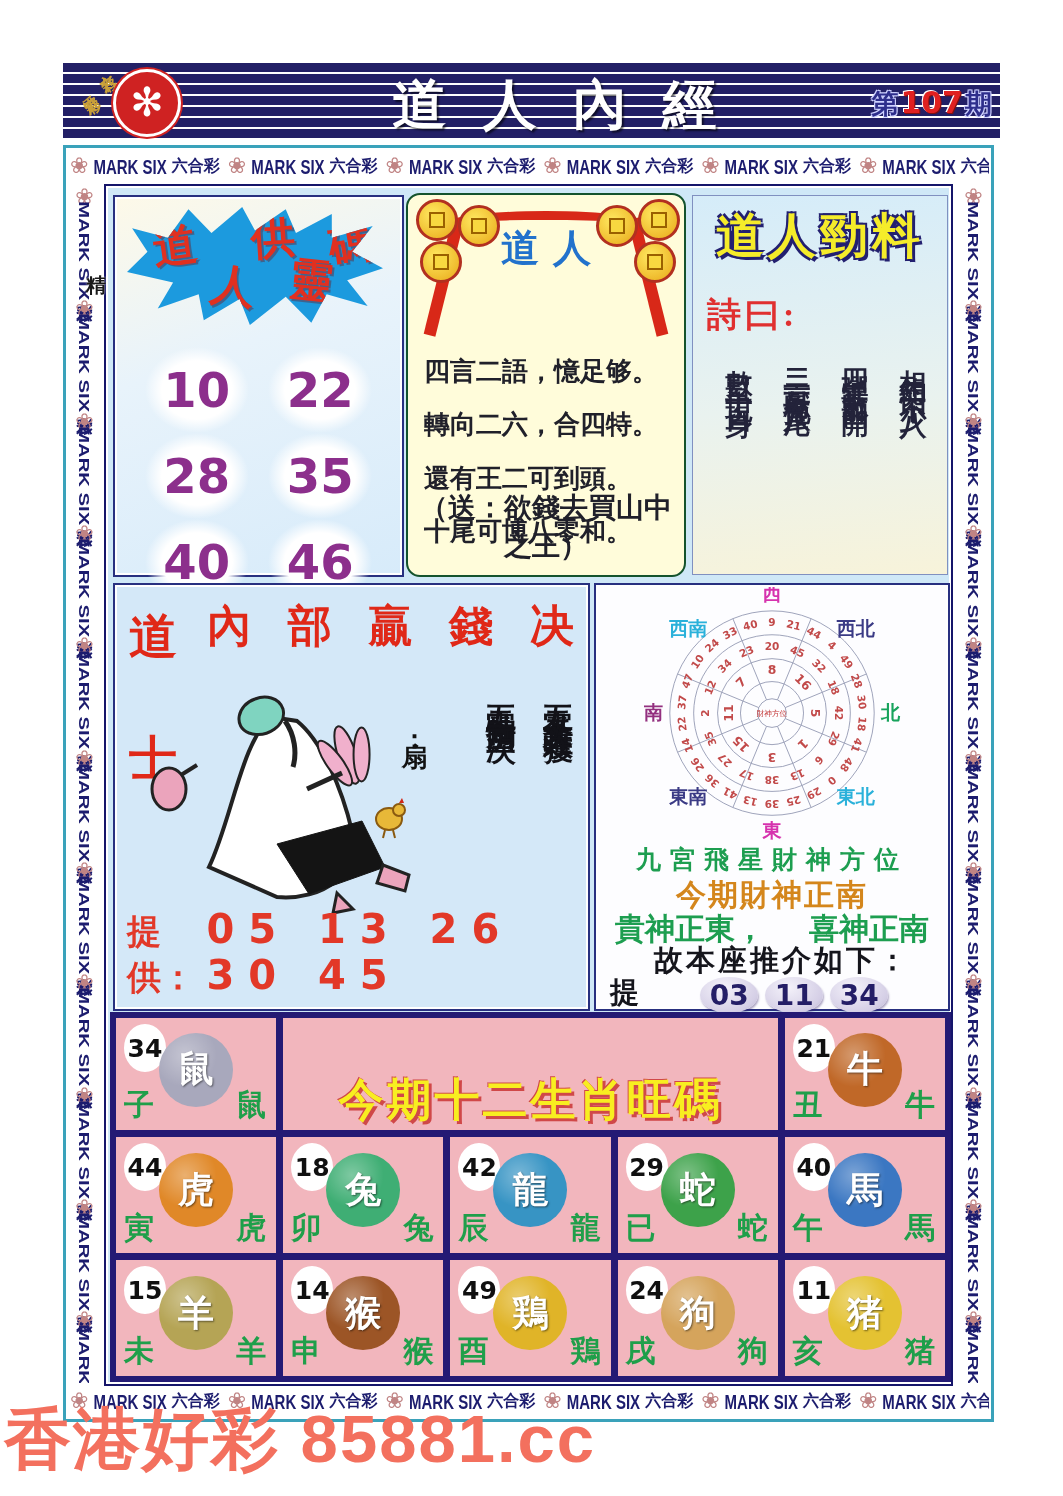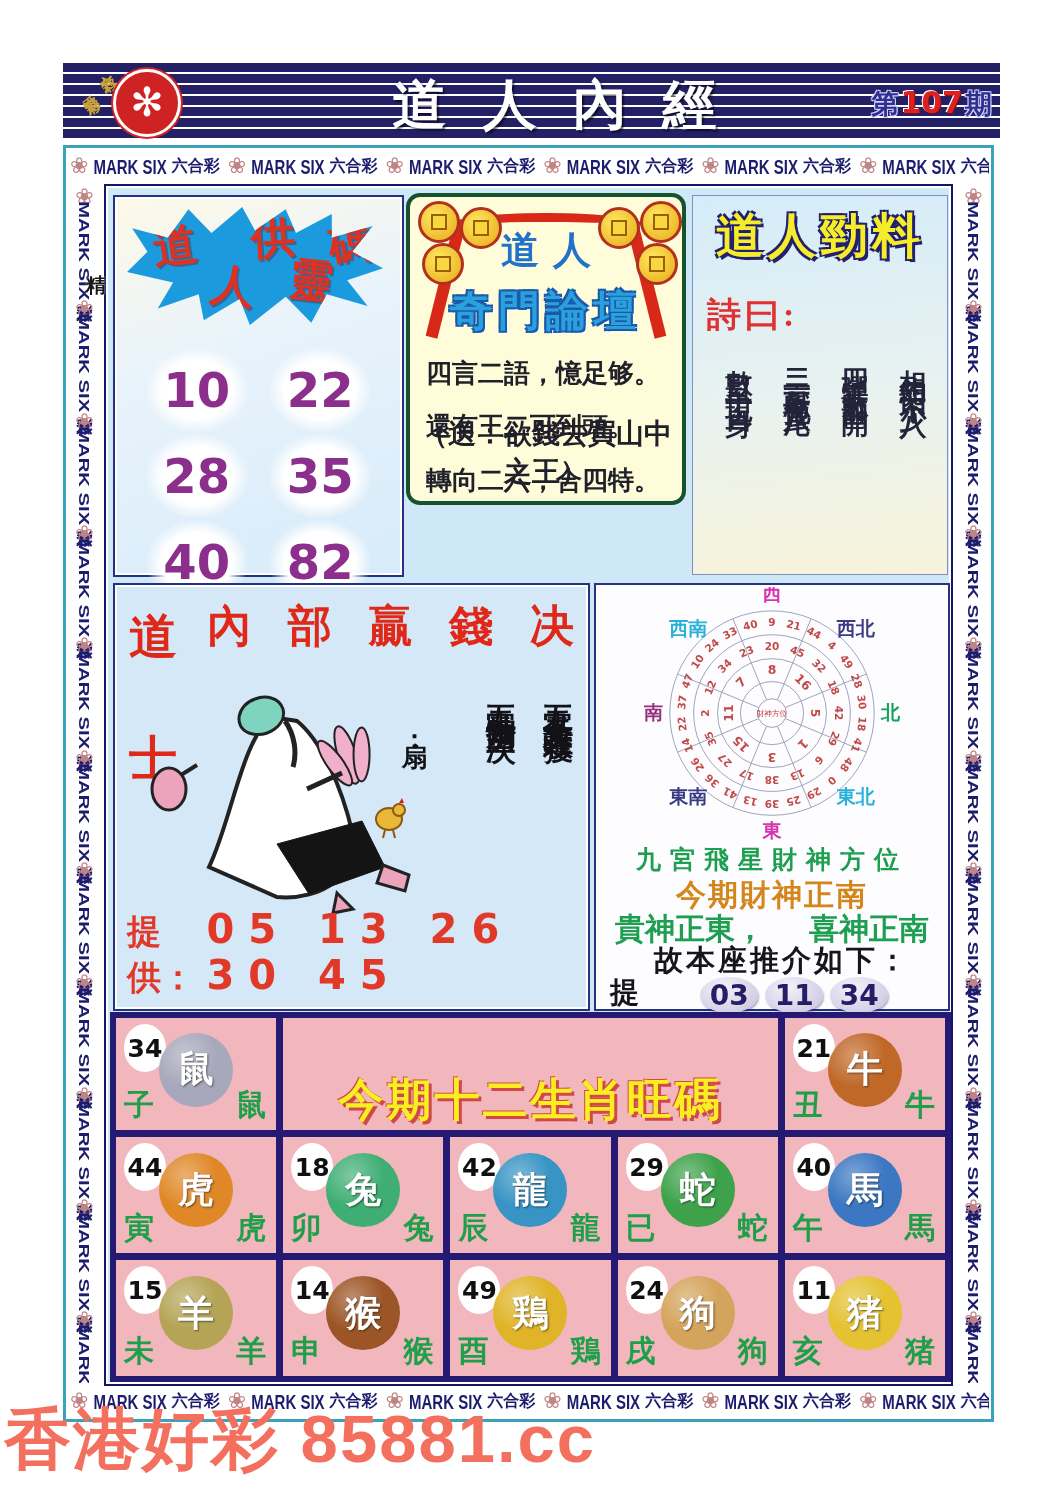--- a/index.html
+++ b/index.html
@@ -60,22 +60,22 @@
       48% 100%,44% 78%,30% 96%,28% 74%,12% 86%,18% 64%);}
   .sb-char{position:absolute;color:#e03020;font-size:44px;font-weight:bold;
     text-shadow:2px 2px 0 rgba(120,0,0,.35);}
   .num-grid{position:absolute;left:20px;top:150px;right:20px;bottom:14px;display:grid;
     grid-template-columns:1fr 1fr;grid-auto-rows:1fr;justify-items:center;align-items:center;}
   .num-blob{width:104px;height:86px;display:flex;align-items:center;justify-content:center;
     background:radial-gradient(closest-side,#ffffff 68%,rgba(255,255,255,0) 100%);
     color:#8c2f8c;font-family:"DejaVu Sans",sans-serif;font-weight:bold;font-size:48px;}
 
   
-  .p-qimen{position:absolute;left:300px;top:7px;width:280px;height:312px;background:#fffcda;
-    border:4px solid #14532d;border-radius:14px;box-sizing:border-box;overflow:hidden;}
+  .p-qimen{position:absolute;left:300px;top:7px;width:280px;height:384px;background:#fffcda;
+    border:2px solid #14532d;border-radius:14px;box-sizing:border-box;overflow:hidden;}
   .ribbon{position:absolute;left:34px;right:34px;top:16px;height:20px;
     border-top:9px solid #d82818;border-radius:50% / 14px;}
   .tail{position:absolute;width:12px;height:120px;background:#d82818;top:22px;}
   .tail-l{left:30px;transform:rotate(14deg);}
   .tail-r{right:30px;transform:rotate(-14deg);}
   .coin{position:absolute;width:42px;height:42px;border-radius:50%;
     background:radial-gradient(circle at 38% 35%,#ffe860,#e8a818);border:3px solid #b23020;
     display:flex;align-items:center;justify-content:center;box-sizing:border-box;}
   .coin-hole{width:12px;height:12px;background:#f8d840;border:2px solid #9a6000;}
   .qimen-t1{position:absolute;left:0;right:0;top:28px;text-align:center;color:#2272cc;
@@ -375,21 +375,21 @@
             <span class="sb-char" style="left: 124px; top: 2px; transform: rotate(-4deg);">供</span>
             <span class="sb-char" style="left: 162px; top: 44px; transform: rotate(6deg);">靈</span>
             <span class="sb-char" style="left: 202px; top: 8px; transform: rotate(-10deg);">碼</span>
           </div>
         <div class="num-grid">
             <div class="num-blob">10</div>
             <div class="num-blob">22</div>
             <div class="num-blob">28</div>
             <div class="num-blob">35</div>
             <div class="num-blob">40</div>
-            <div class="num-blob">82</div>
+            <div class="num-blob">46</div>
           </div>
       </div>
 
       <div class="p-qimen">
         <div class="ribbon"></div>
         <div class="tail tail-l"></div>
         <div class="tail tail-r"></div>
         <div id="coins">
             <div class="coin" style="left: 8px; top: 4px;">
               <span class="coin-hole"></span>
@@ -404,25 +404,24 @@
               <span class="coin-hole"></span>
             </div>
             <div class="coin" style="left: 12px; top: 46px;">
               <span class="coin-hole"></span>
             </div>
             <div class="coin" style="left: 226px; top: 46px;">
               <span class="coin-hole"></span>
             </div>
           </div>
         <div class="qimen-t1">道人</div>
-        <div class="qimen-t2">奇門論壇</div>
         <div class="qimen-lines">
             <div class="qimen-line">四言二語，憶足够。</div>
+            <div class="qimen-line">轉向二六，合四特。</div>
             <div class="qimen-line">還有王二可到頭。</div>
-            <div class="qimen-line">轉向二六，合四特。</div>
             <div class="qimen-line">十尾可博八零和。</div>
           </div>
         <div class="qimen-gift">（送：欲錢去買山中之王）</div>
       </div>
 
       <div class="p-jinliao">
         <div class="jl-title">道人勁料</div>
         <div class="jl-shiyue">詩曰:</div>
         <div class="jl-cols">
             <div class="jl-col">相約二四不少八</div>

